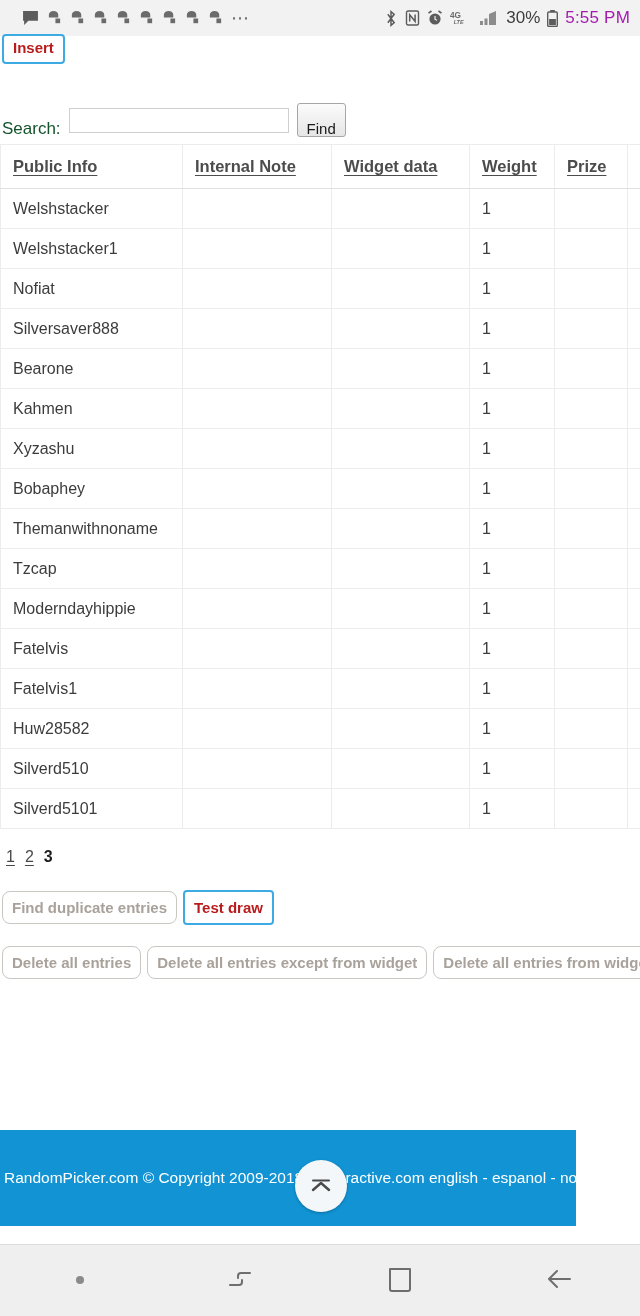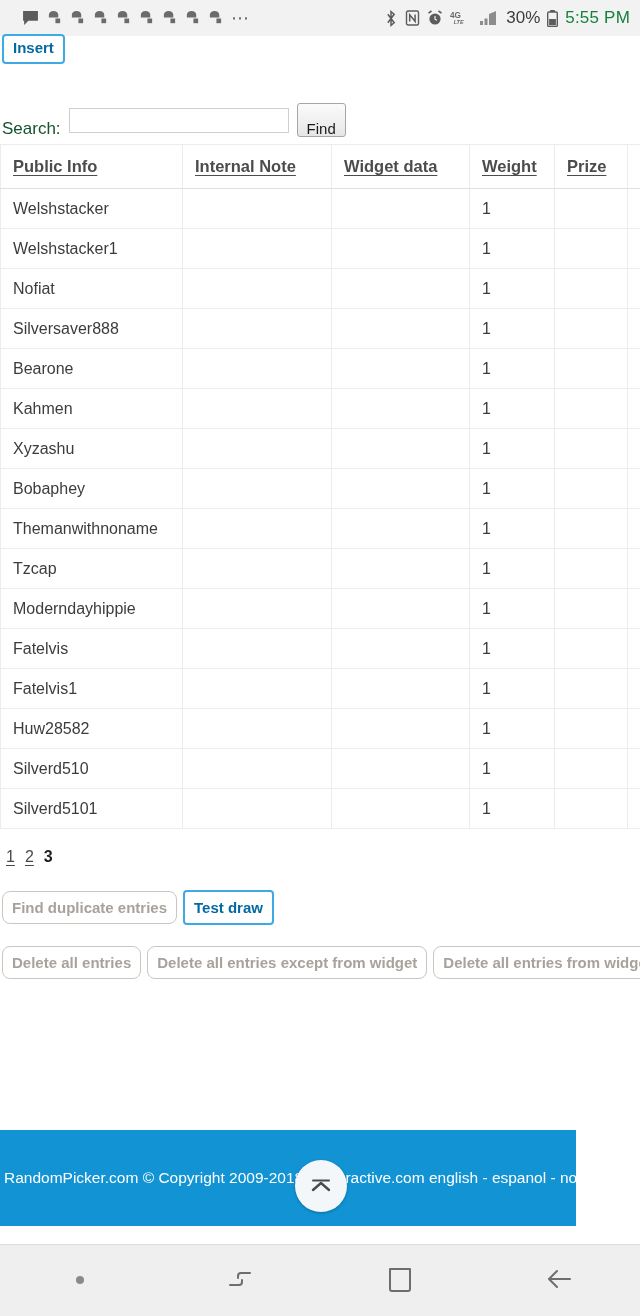--- a/index.html
+++ b/index.html
@@ -17,34 +17,34 @@
     position: absolute; top: 0; left: 0;
     width: 640px; height: 36px;
     background: #f2f2f2;
     display: flex; align-items: center;
     padding: 0 10px 0 22px;
     color: #4a4a4a;
   }
   .sb-left { display: flex; align-items: center; gap: 8px; flex: 1; }
   .sb-right { display: flex; align-items: center; gap: 7px; }
   .sb-icon { display: inline-flex; align-items: center; justify-content: center; }
-  .sb-time { font-size: 17px; color: #15803d; letter-spacing: .2px; }
+  .sb-time { font-size: 17px; color: #a21caf; letter-spacing: .2px; }
   .sb-batterytext { font-size: 17px; color: #3d3d3d; text-align: center; }
   .dots { font-size: 18px; letter-spacing: 1px; color: #6b6b6b; line-height: 10px; }
 
   
   .page { position: absolute; top: 36px; left: 0; width: 640px; height: 1208px; background: #fff; }
 
   .insert-wrap { position: absolute; top: -2px; left: 2px; }
   .btn-outline-blue {
     display: inline-block;
     border: 2px solid #3daae4;
     border-radius: 4px;
     background: #fff;
-    color: #0369a1;
+    color: #b91c1c;
     font-weight: bold;
     font-size: 15px;
     padding: 6px 9px 7px 9px;
     line-height: 1;
     cursor: pointer;
   }
   .insert-wrap .btn-outline-blue { padding-top: 4px; }
 
   .searchrow {
     position: absolute; top: 65px; left: 0; width: 640px;

